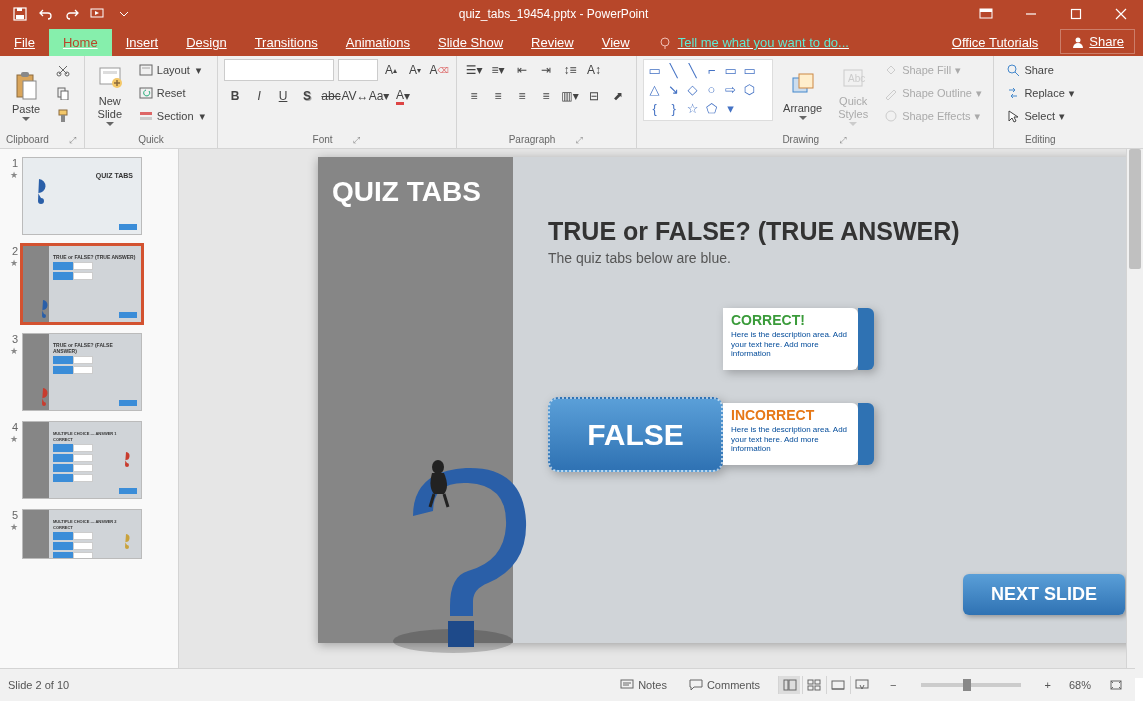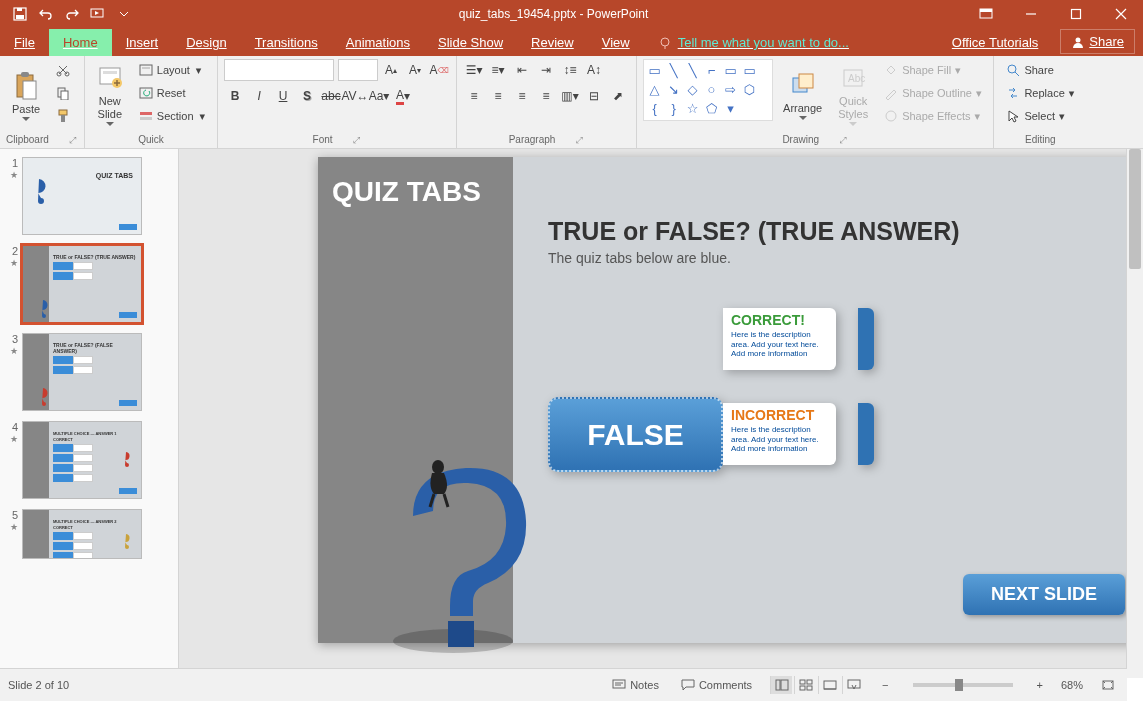--- a/index.html
+++ b/index.html
@@ -62,30 +62,30 @@
 .slide-sidebar { position:absolute; left:0; top:0; bottom:0; width:195px; background:#868686; padding:20px 14px; color:#fff; }
 .slide-title { font-size:28px; font-weight:bold; line-height:1.1; margin-bottom:12px; }
 .slide-desc { font-size:10.5px; font-weight:bold; line-height:1.35; }
 .qmark { position:absolute; left:60px; bottom:-18px; width:150px; height:220px; }
 .slide-main { position:absolute; left:230px; top:60px; right:30px; }
 .question { font-size:25px; font-weight:bold; color:#333; }
 .qdesc { font-size:14px; color:#555; margin-top:4px; }
 .answer-tabs { margin-top:36px; }
 .atab { position:relative; height:75px; margin-bottom:20px; filter:drop-shadow(3px 3px 5px rgba(0,0,0,0.25));}
 .atab-blue { position:absolute; left:0; width:175px; height:75px; background:linear-gradient(#5a9fd8,#2f72b3); border-radius:10px; border:2px dotted rgba(255,255,255,0.6); display:flex; align-items:center; justify-content:center; color:#fff; font-size:30px; font-weight:bold;}
-.atab-white { position:absolute; left:175px; width:113px; height:62px; top:6px; background:#fff; border-radius:0 6px 6px 0; padding:4px 8px; }
+.atab-white { position:absolute; left:175px; width:135px; height:62px; top:6px; background:#fff; border-radius:0 6px 6px 0; padding:4px 8px; }
 .atab-cap { position:absolute; left:310px; width:16px; height:62px; top:6px; background:#2f72b3; border-radius:0 6px 6px 0;}
 .a-title { font-size:14px; font-weight:bold; }
 .a-correct { color:#3a9b3a; }
 .a-incorrect { color:#e67817; }
 .a-desc { font-size:8px; color:#004a99; line-height:1.2; margin-top:2px;}
 .next-btn { position:absolute; right:30px; bottom:28px; background:linear-gradient(#5a9fd8,#2f72b3); color:#fff; font-weight:bold; font-size:18px; padding:10px 28px; border-radius:6px; cursor:pointer; box-shadow:2px 2px 5px rgba(0,0,0,0.3);}
 
 
-.status { position:absolute; bottom:0; left:0; right:16px; height:23px; background:#f1f1f1; border-top:1px solid #d4d4d4; display:flex; align-items:center; font-size:11px; color:#555; padding:16px 8px; gap:14px;}
+.status { position:absolute; bottom:0; left:0; right:8px; height:23px; background:#f1f1f1; border-top:1px solid #d4d4d4; display:flex; align-items:center; font-size:11px; color:#555; padding:16px 8px; gap:14px;}
 .status .spacer { flex:1; }
 .sbtn { display:flex; align-items:center; gap:4px; cursor:pointer; padding:0 4px;}
 .view-icons { display:flex; gap:2px;}
 .vi { width:22px; height:18px; display:flex; align-items:center; justify-content:center; cursor:pointer; border-left:1px solid #d4d4d4;}
 .vi.active { background:#ddd; }
 .zoom-slider { width:100px; height:4px; background:#ccc; position:relative; margin:0 6px;}
 .zoom-thumb { position:absolute; left:42px; top:-4px; width:8px; height:12px; background:#888;}
 
 svg { display:block; }
 </style>

